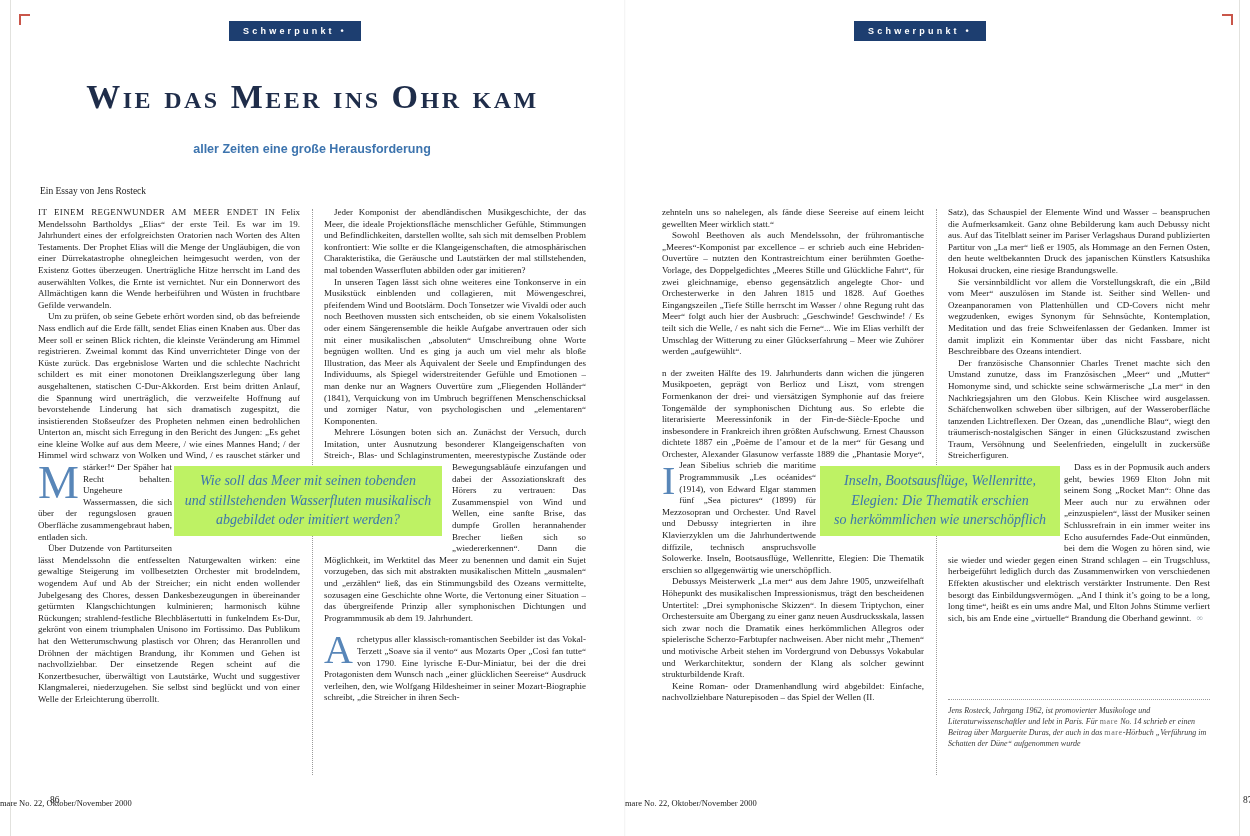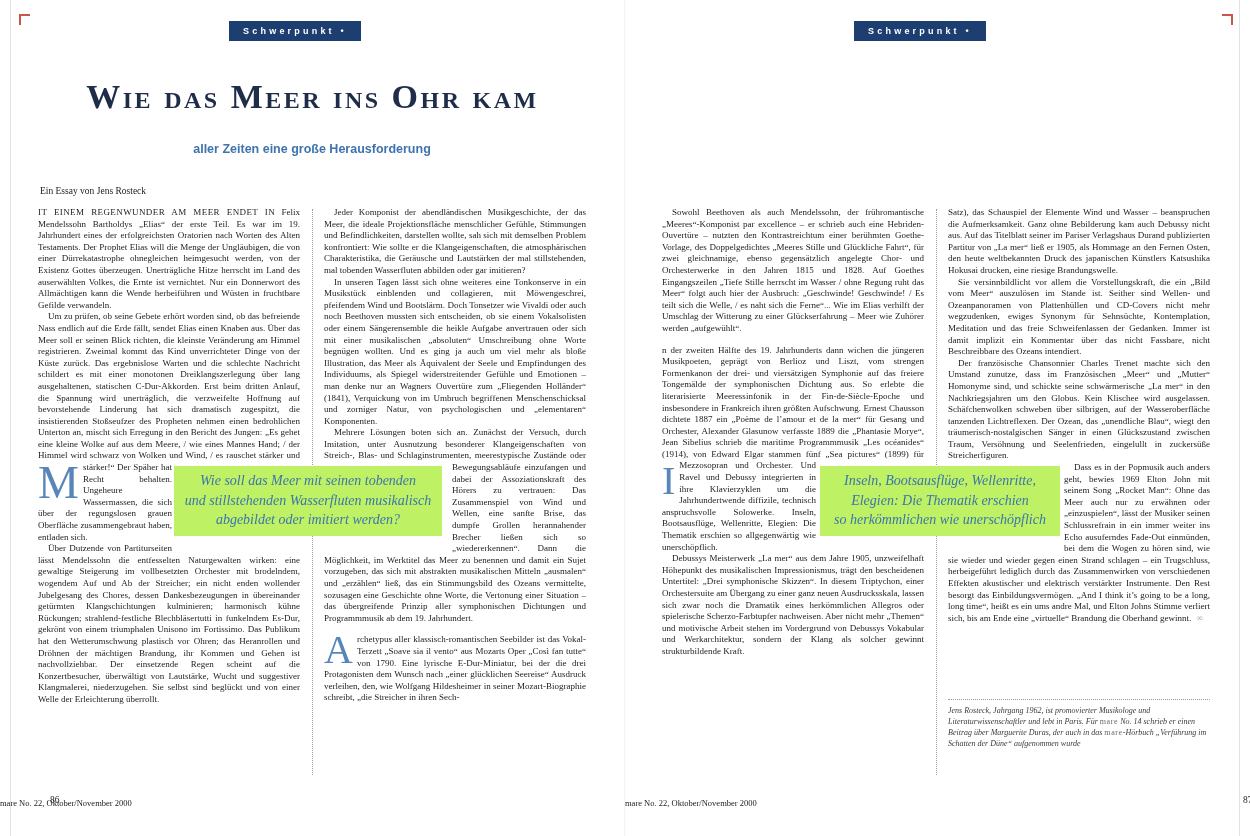--- a/index.html
+++ b/index.html
@@ -91,23 +91,25 @@
   </div>
 
   <div>
     <div class="kicker" style="left:854px">Schwerpunkt • MUSIK</div>
 
     <div class="colrule" style="left:936px"></div>
 
     <div class="col" style="left:662px">
       <div class="fl-off" style="height:258px"></div>
       <div class="fl-box" style="width:108px;height:88px"></div>
+    <p>zehnteln uns so nahelegen, als fände diese Seereise auf einem leicht gewellten Meer wirklich statt.“</p>
         <p class="ind">Sowohl Beethoven als auch Mendelssohn, der frühromantische „Meeres“-Komponist par excellence – er schrieb auch eine Hebriden-Ouvertüre – nutzten den Kontrastreichtum einer berühmten Goethe-Vorlage, des Doppelgedichtes „Meeres Stille und Glückliche Fahrt“, für zwei gleichnamige, ebenso gegensätzlich angelegte Chor- und Orchesterwerke in den Jahren 1815 und 1828. Auf Goethes Eingangszeilen „Tiefe Stille herrscht im Wasser / ohne Regung ruht das Meer“ folgt auch hier der Ausbruch: „Geschwinde! Geschwinde! / Es teilt sich die Welle, / es naht sich die Ferne“... Wie im Elias verhilft der Umschlag der Witterung zu einer Glückserfahrung – Meer wie Zuhörer werden „aufgewühlt“.</p>
         <p class="gap"><span class="dropcap small">I</span>n der zweiten Hälfte des 19. Jahrhunderts dann wichen die jüngeren Musikpoeten, geprägt von Berlioz und Liszt, vom strengen Formenkanon der drei- und viersätzigen Symphonie auf das freiere Tongemälde der symphonischen Dichtung aus. So erlebte die literarisierte Meeressinfonik in der Fin-de-Siècle-Epoche und insbesondere in Frankreich ihren größten Aufschwung. Ernest Chausson dichtete 1887 ein „Poème de l’amour et de la mer“ für Gesang und Orchester, Alexander Glasunow verfasste 1889 die „Phantasie Morye“, Jean Sibelius schrieb die maritime Programmmusik „Les océanides“ (1914), von Edward Elgar stammen fünf „Sea pictures“ (1899) für Mezzosopran und Orchester. Und Ravel und Debussy integrierten in ihre Klavierzyklen um die Jahrhundertwende diffizile, technisch anspruchsvolle Solowerke. Inseln, Bootsausflüge, Wellenritte, Elegien: Die Thematik erschien so allgegenwärtig wie unerschöpflich.</p>
         <p class="ind">Debussys Meisterwerk „La mer“ aus dem Jahre 1905, unzweifelhaft Höhepunkt des musikalischen Impressionismus, trägt den bescheidenen Untertitel: „Drei symphonische Skizzen“. In diesem Triptychon, einer Orchestersuite am Übergang zu einer ganz neuen Ausdrucksskala, lassen sich zwar noch die Dramatik eines herkömmlichen Allegros oder spielerische Scherzo-Farbtupfer nachweisen. Aber nicht mehr „Themen“ und motivische Arbeit stehen im Vordergrund von Debussys Vokabular und Werkarchitektur, sondern der Klang als solcher gewinnt strukturbildende Kraft.</p>
+        <p class="ind">Keine Roman- oder Dramenhandlung wird abgebildet: Einfache, nachvollziehbare Naturepisoden – das Spiel der Wellen (II.</p>
       </div>
     <div class="col" style="left:948px">
       <div class="fl-off-l" style="height:258px"></div>
       <div class="fl-box-l" style="width:116px;height:88px"></div>
     <p>Satz), das Schauspiel der Elemente Wind und Wasser – beanspruchen die Aufmerksamkeit. Ganz ohne Bebilderung kam auch Debussy nicht aus. Auf das Titelblatt seiner im Pariser Verlagshaus Durand publizierten Partitur von „La mer“ ließ er 1905, als Hommage an den Fernen Osten, den heute weltbekannten Druck des japanischen Künstlers Katsushika Hokusai drucken, eine riesige Brandungswelle.</p>
         <p class="ind">Sie versinnbildlicht vor allem die Vorstellungskraft, die ein „Bild vom Meer“ auszulösen im Stande ist. Seither sind Wellen- und Ozeanpanoramen von Plattenhüllen und CD-Covers nicht mehr wegzudenken, ewiges Synonym für Sehnsüchte, Kontemplation, Meditation und das freie Schweifenlassen der Gedanken. Immer ist damit implizit ein Kommentar über das nicht Fassbare, nicht Beschreibbare des Ozeans intendiert.</p>
         <p class="ind">Der französische Chansonnier Charles Trenet machte sich den Umstand zunutze, dass im Französischen „Meer“ und „Mutter“ Homonyme sind, und schickte seine schwärmerische „La mer“ in den Nachkriegsjahren um den Globus. Kein Klischee wird ausgelassen. Schäfchenwolken schweben über silbrigen, auf der Wasseroberfläche tanzenden Lichtreflexen. Der Ozean, das „unendliche Blau“, wiegt den träumerisch-nostalgischen Sänger in einen Glückszustand zwischen Traum, Versöhnung und Seelenfrieden, eingelullt in zuckersüße Streicherfiguren.</p>
         <p class="ind">Dass es in der Popmusik auch anders geht, bewies 1969 Elton John mit seinem Song „Rocket Man“: Ohne das Meer auch nur zu erwähnen oder „einzuspielen“, lässt der Musiker seinen Schlussrefrain in ein immer weiter ins Echo ausuferndes Fade-Out einmünden, bei dem die Wogen zu hören sind, wie sie wieder und wieder gegen einen Strand schlagen – ein Trugschluss, herbeigeführt lediglich durch das Zusammenwirken von verschiedenen Effekten akustischer und elektrisch verstärkter Instrumente. Den Rest besorgt das Einbildungsvermögen. „And I think it’s going to be a long, long time“, heißt es ein ums andre Mal, und Elton Johns Stimme verliert sich, bis am Ende eine „virtuelle“ Brandung die Oberhand gewinnt.<span class="endmark"> ∞</span></p>
       </div>
 

